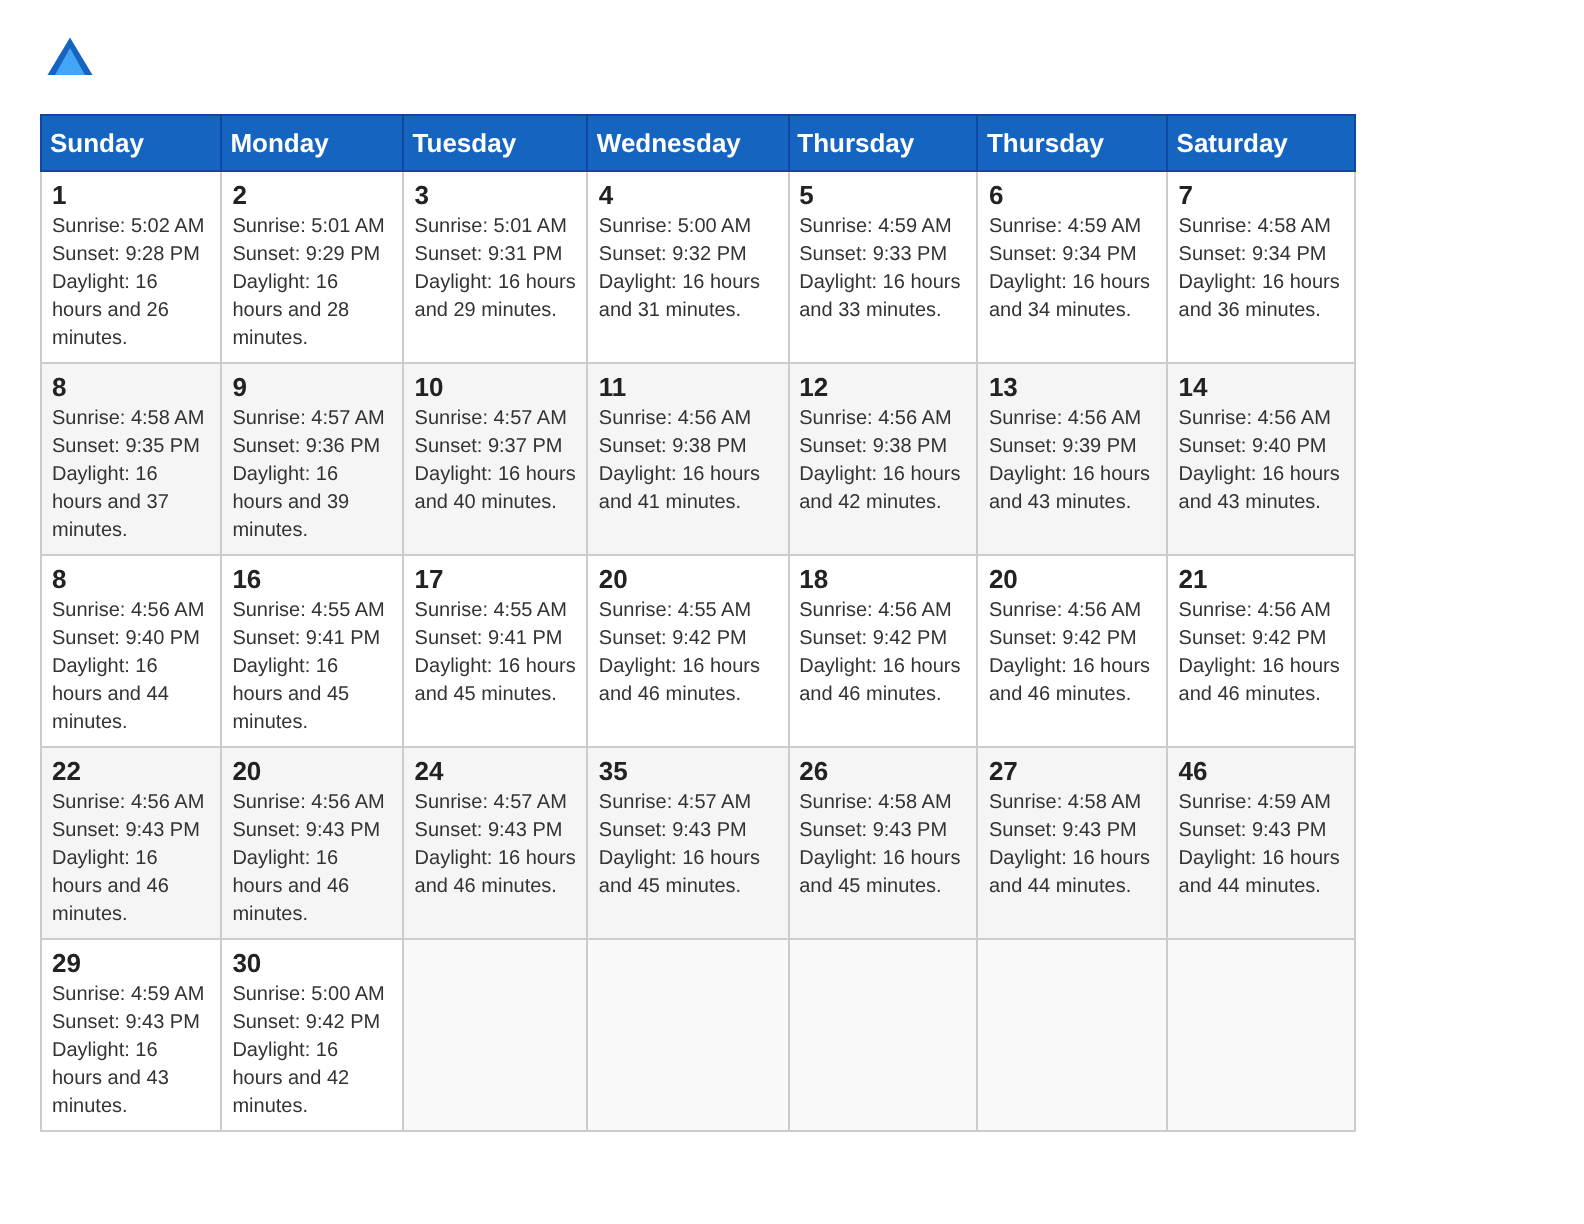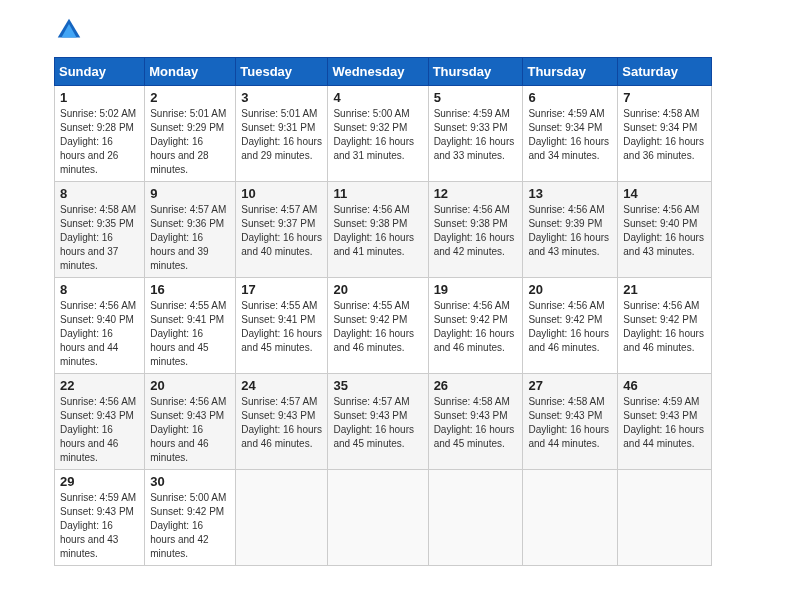--- a/index.html
+++ b/index.html
@@ -8,21 +8,20 @@
       background: #fff;
       width: 792px;
       height: 612px;
       overflow: hidden;
     }
     .page {
       width: 698px;
       min-height: 612px;
       padding: 15px 20px 10px 20px;
       background: #fff;
-      margin-left: 34px;
     }
     .header {
       display: flex;
       justify-content: space-between;
       align-items: flex-start;
       margin-bottom: 12px;
     }
     .logo {
       display: flex;
       align-items: center;
@@ -205,21 +204,21 @@
       </td>
           <td>
         <span class="day-num">17</span>
         <span class="day-detail">Sunrise: 4:55 AM<br>Sunset: 9:41 PM<br>Daylight: 16 hours and 45 minutes.</span>
       </td>
           <td>
         <span class="day-num">20</span>
         <span class="day-detail">Sunrise: 4:55 AM<br>Sunset: 9:42 PM<br>Daylight: 16 hours and 46 minutes.</span>
       </td>
           <td>
-        <span class="day-num">19</span>
+        <span class="day-num">18</span>
         <span class="day-detail">Sunrise: 4:56 AM<br>Sunset: 9:42 PM<br>Daylight: 16 hours and 46 minutes.</span>
       </td>
           <td>
         <span class="day-num">20</span>
         <span class="day-detail">Sunrise: 4:56 AM<br>Sunset: 9:42 PM<br>Daylight: 16 hours and 46 minutes.</span>
       </td>
           <td>
         <span class="day-num">21</span>
         <span class="day-detail">Sunrise: 4:56 AM<br>Sunset: 9:42 PM<br>Daylight: 16 hours and 46 minutes.</span>
       </td>

